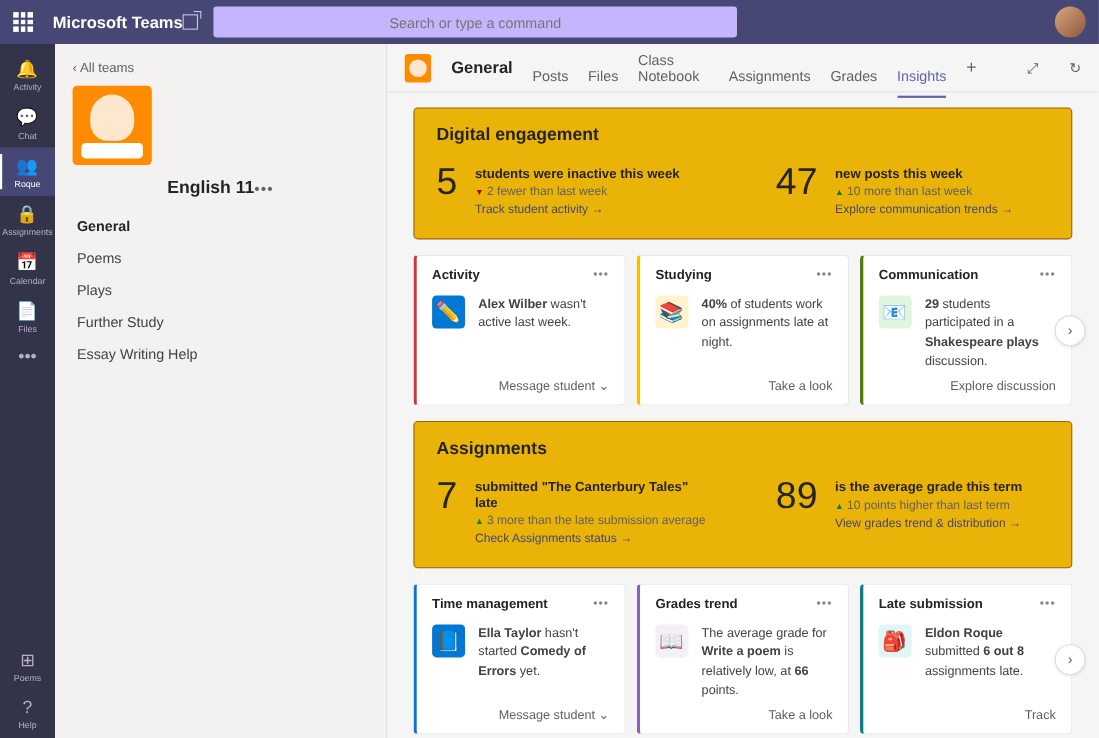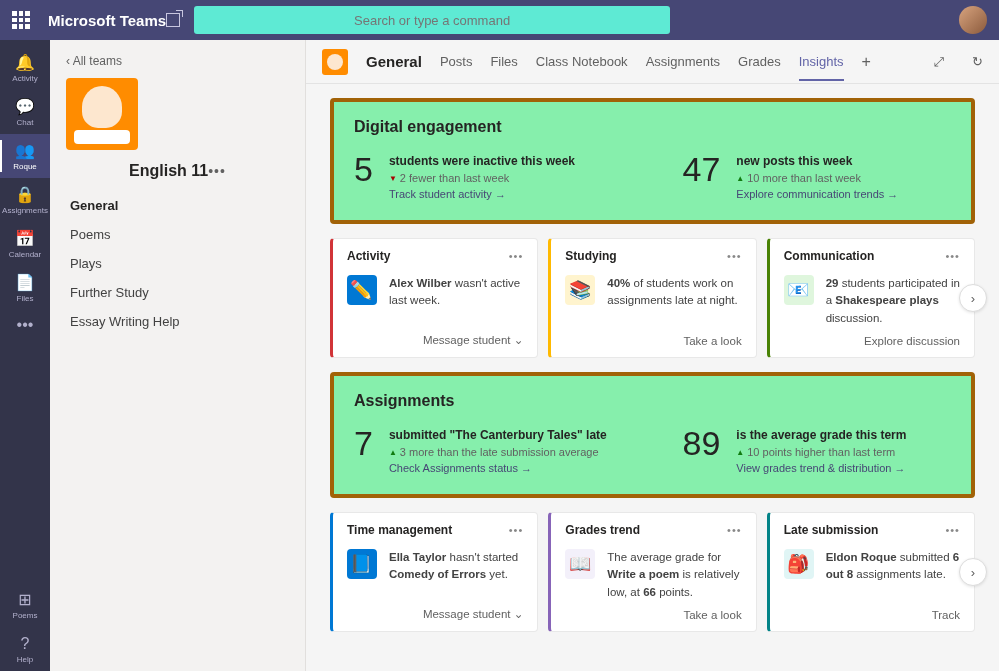--- a/index.html
+++ b/index.html
@@ -5,35 +5,35 @@
 * { margin: 0; padding: 0; box-sizing: border-box; font-family: "Segoe UI", -apple-system, sans-serif; }
 body { width: 999px; height: 671px; overflow: hidden; background: #f3f2f1; display: flex; flex-direction: column; }
 
 .topbar { height: 40px; background: #464775; display: flex; align-items: center; padding: 0 12px; color: #fff; }
 .topbar .waffle { width: 18px; height: 18px; display: grid; grid-template-columns: repeat(3,1fr); grid-template-rows: repeat(3,1fr); gap: 2px; margin-right: 18px; cursor: pointer; }
 .topbar .waffle span { background: #fff; }
 .topbar .app-title { font-size: 15px; font-weight: 600; flex-shrink: 0; }
 .topbar .new-window { margin-left: auto; margin-right: 14px; width: 14px; height: 14px; border: 1.5px solid #c8c6e0; position: relative; cursor: pointer; }
 .topbar .new-window::after { content:""; position:absolute; top:-4px; right:-4px; width:6px; height:6px; border-top:1.5px solid #c8c6e0; border-right:1.5px solid #c8c6e0; }
 .topbar .search-wrap { flex: 0 0 476px; }
-.topbar .search { height: 28px; width: 100%; background: #5eead4; border: none; border-radius: 3px; text-align: center; font-size: 13px; color: #555; outline: none; }
+.topbar .search { height: 28px; width: 100%; background: #c4b5fd; border: none; border-radius: 3px; text-align: center; font-size: 13px; color: #555; outline: none; }
 .topbar .spacer-right { flex: 1; }
 .topbar .avatar { width: 28px; height: 28px; border-radius: 50%; background: linear-gradient(135deg,#d8a47f,#8b5a3c); margin-left: 12px; cursor: pointer; }
 
 .body { flex: 1; display: flex; overflow: hidden; }
 
 .rail { width: 50px; background: #33344a; display: flex; flex-direction: column; align-items: center; padding-top: 6px; }
 .rail-item { width: 50px; height: 44px; display: flex; flex-direction: column; align-items: center; justify-content: center; color: #b2b0cc; font-size: 8px; cursor: pointer; position: relative; }
 .rail-item.active { background: #464775; color: #fff; }
 .rail-item.active::before { content:""; position:absolute; left:0; top:6px; bottom:6px; width:2px; background:#fff; }
 .rail-item .ri-icon { font-size: 16px; margin-bottom: 2px; }
 .rail-dots { color:#b2b0cc; font-size:16px; margin-top:6px; cursor:pointer; }
 .rail-bottom { margin-top: auto; }
 
-.sidebar { width: 256px; background: #f3f2f1; border-right: 1px solid #e1dfdd; padding: 14px 16px; display: flex; flex-direction: column; }
+.sidebar { width: 302px; background: #f3f2f1; border-right: 1px solid #e1dfdd; padding: 14px 16px; display: flex; flex-direction: column; }
 .back-link { font-size: 12px; color: #616161; cursor: pointer; margin-bottom: 10px; }
 .team-avatar { width: 72px; height: 72px; border-radius: 4px; background: #ff8c00; position: relative; overflow: hidden; margin-bottom: 12px; }
 .team-avatar .head { position:absolute; top:8px; left:50%; transform:translateX(-50%); width:40px; height:42px; background:#fde7cf; border-radius:50% 50% 40% 40%; }
 .team-avatar .ruff { position:absolute; bottom:6px; left:50%; transform:translateX(-50%); width:56px; height:14px; background:#fff; border-radius:4px; }
 .team-name-row { display: flex; align-items: center; justify-content: center; margin-bottom: 12px; }
 .team-name { font-size: 16px; font-weight: 700; color: #252423; }
 .team-more { color:#616161; font-size:14px; cursor:pointer; letter-spacing:1px; }
 .channel-list { display: flex; flex-direction: column; gap: 2px; }
 .channel { font-size: 13px; color: #424242; padding: 6px 4px; cursor: pointer; border-radius: 3px; }
 .channel.active { font-weight: 700; color: #252423; }
@@ -45,21 +45,21 @@
 .ch-icon .mini { width:16px; height:16px; background:#fde7cf; border-radius:50%; }
 .ch-name { font-size: 15px; font-weight: 700; color: #252423; }
 .tab { font-size: 13px; color: #616161; cursor: pointer; padding: 12px 0; }
 .tab.active { color: #6264a7; border-bottom: 2px solid #6264a7; padding-bottom: 10px; }
 .tab-add { color:#616161; font-size:16px; cursor:pointer; }
 .tab-spacer { flex:1; }
 .tab-action { color:#616161; font-size:13px; cursor:pointer; margin-left:10px; }
 
 .content { flex: 1; overflow-y: auto; padding: 14px 24px; position: relative; }
 
-.card-wide { background: #86efac; border: 4px solid #a16207; border-radius: 4px; padding: 16px 20px 20px; margin-bottom: 14px; }
+.card-wide { background: #eab308; border: 1px solid #a16207; border-radius: 4px; padding: 16px 20px 20px; margin-bottom: 14px; }
 .card-wide h2 { font-size: 16px; font-weight: 600; color: #252423; margin-bottom: 16px; }
 .metric-row { display: flex; gap: 60px; }
 .metric { display: flex; gap: 16px; flex: 1; }
 .metric .num { font-size: 34px; font-weight: 300; color: #252423; line-height: 1; }
 .metric .info { display: flex; flex-direction: column; gap: 4px; padding-top: 2px; }
 .metric .label { font-size: 12px; font-weight: 600; color: #252423; }
 .metric .delta { font-size: 11px; color: #616161; display:flex; align-items:center; gap:3px; }
 .metric .delta.up::before { content:"▲"; font-size:8px; color:#107c10; }
 .metric .delta.down::before { content:"▼"; font-size:8px; color:#a80000; }
 .metric .link { font-size: 11px; color: #464775; cursor: pointer; }

